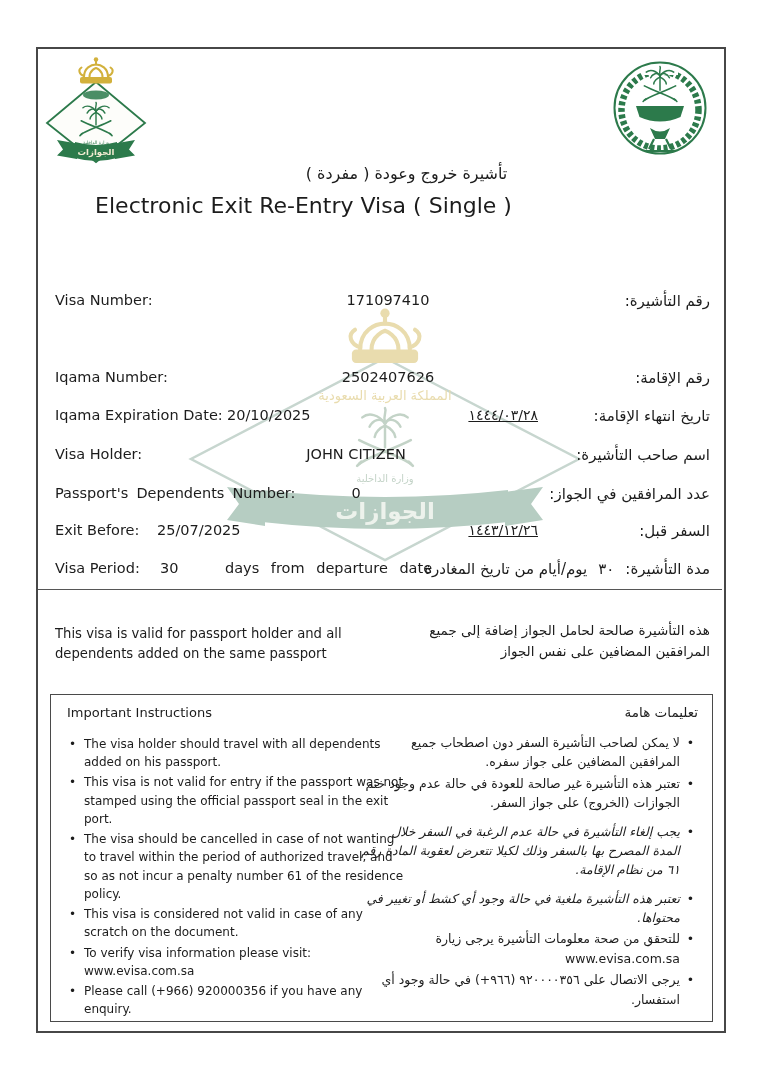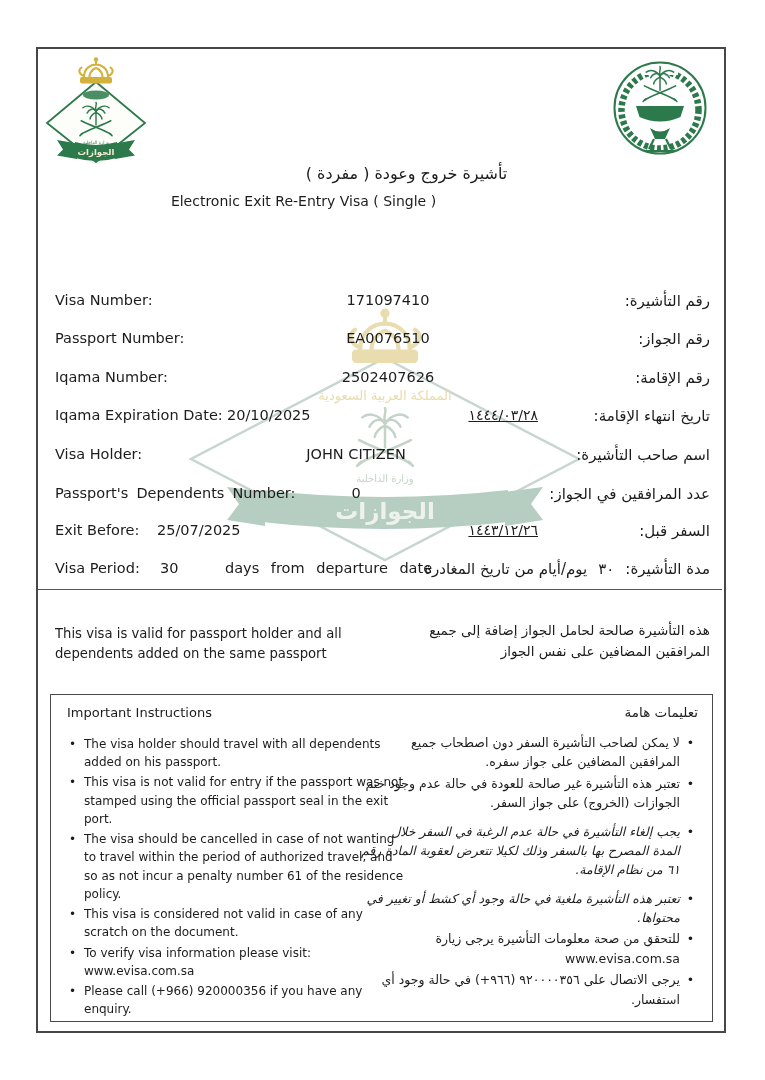--- a/index.html
+++ b/index.html
@@ -14,21 +14,21 @@
   .c-gold{color:var(--crown-gold,#d2b13c);}
   .fl-ribbon-text{fill:var(--ribbon-text-gold,#f3ecd2);}
   .st-wm-line{stroke:var(--watermark-line,#c7d6cf);}
   .c-wm-beige{color:var(--watermark-beige,#e9dcae);}
   .fl-wm-beige2{fill:var(--watermark-beige,#e9dcae);}
   .c-wm-green{color:var(--watermark-green,#c3d3c7);}
   .fl-wm-green{fill:var(--watermark-green,#c3d3c7);}
   .fl-wm-ribbon{fill:var(--watermark-ribbon,#b6cdc2);}
   .fl-wm-text{fill:var(--watermark-ribbon-text,#edf2ec);}
   .title-ar{position:absolute;left:0;top:164px;width:765px;text-align:center;font-size:16px;direction:rtl;padding-left:24px;}
-  .title-en{position:absolute;left:0;top:193px;width:607px;text-align:center;font-size:14px;}
+  .title-en{position:absolute;left:0;top:193px;width:607px;text-align:center;font-size:22px;}
   .frow{position:absolute;left:0;width:765px;height:22px;font-size:14.5px;white-space:nowrap;}
   .lab{position:absolute;left:55px;white-space:nowrap;}
   .valc{position:absolute;left:252px;width:272px;text-align:center;white-space:nowrap;}
   .valc.ctr2{left:220px;}
   .vali{position:absolute;white-space:nowrap;}
   .arab{position:absolute;right:55px;direction:rtl;white-space:nowrap;font-size:15px;}
   .hijri{position:absolute;right:227px;direction:rtl;white-space:nowrap;font-size:14px;text-decoration:underline;}
   .wsp{word-spacing:3.5px;}
   .wsp2{word-spacing:7px;margin-left:28px;}
   .r8v{margin:0 11px;}
@@ -130,25 +130,20 @@
 
   <div class="title-ar">تأشيرة خروج وعودة ( مفردة )</div>
   <div class="title-en">Electronic Exit Re-Entry Visa ( Single )</div>
 
   <div class="frow" style="top:292px">
     <span class="lab">Visa Number:</span>
     <span class="valc">171097410</span>
     <span class="arab">رقم التأشيرة:</span>
   </div>
 
-  <div class="frow" style="top:330px">
-    <span class="lab">Passport Number:</span>
-    <span class="valc">EA0076510</span>
-    <span class="arab">رقم الجواز:</span>
-  </div>
 
   <div class="frow" style="top:369px">
     <span class="lab">Iqama Number:</span>
     <span class="valc">2502407626</span>
     <span class="arab">رقم الإقامة:</span>
   </div>
 
   <div class="frow" style="top:407px">
     <span class="lab">Iqama Expiration Date:</span>
     <span class="vali" style="left:227px">20/10/2025</span>

